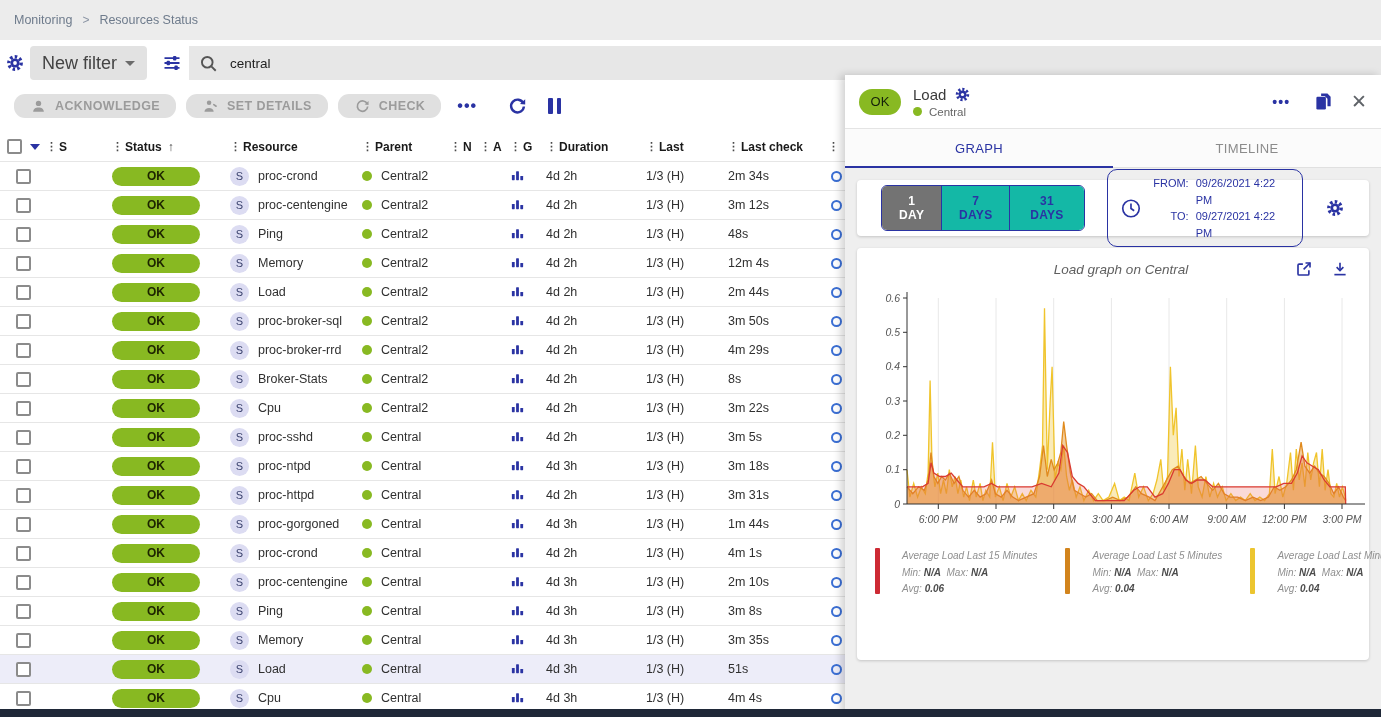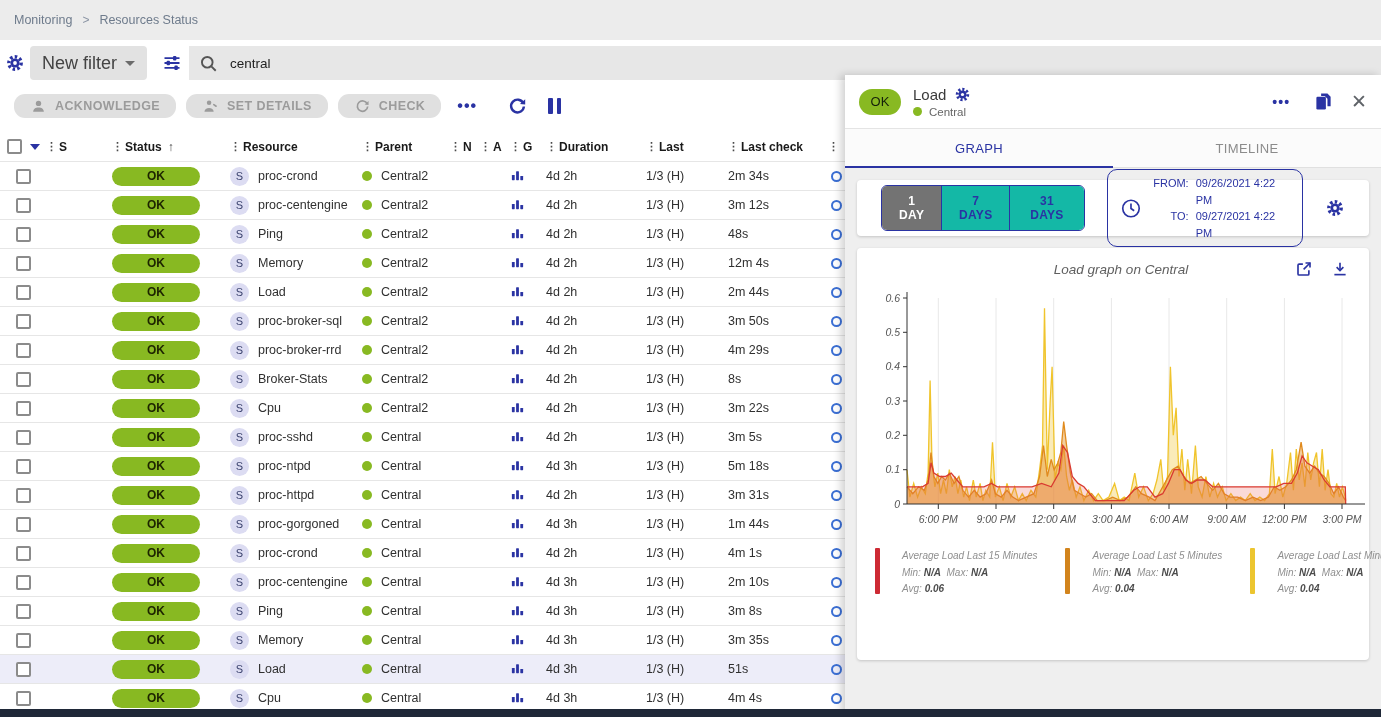--- a/index.html
+++ b/index.html
@@ -607,21 +607,21 @@
         <span class="g-ic">
           <svg width="15" height="15" viewBox="0 0 16 16" fill="currentColor">
                 <rect x="2" y="8.5" width="3" height="5.5" rx="0.6"></rect>
                 <rect x="6.5" y="4.5" width="3" height="9.5" rx="0.6"></rect>
                 <rect x="11" y="9.5" width="3" height="4.5" rx="0.6"></rect>
               </svg>
         </span>
       </div>
       <div class="td">4d 3h</div>
       <div class="td">1/3 (H)</div>
-      <div class="td">5m 18s</div>
+      <div class="td">3m 18s</div>
       <div class="td">
             <span class="cut-ic"></span>
           </div>
     </div>
 
     <div class="tr row">
       <div class="td c-check">
             <span class="cb"></span>
           </div>
       <div class="td"></div>

